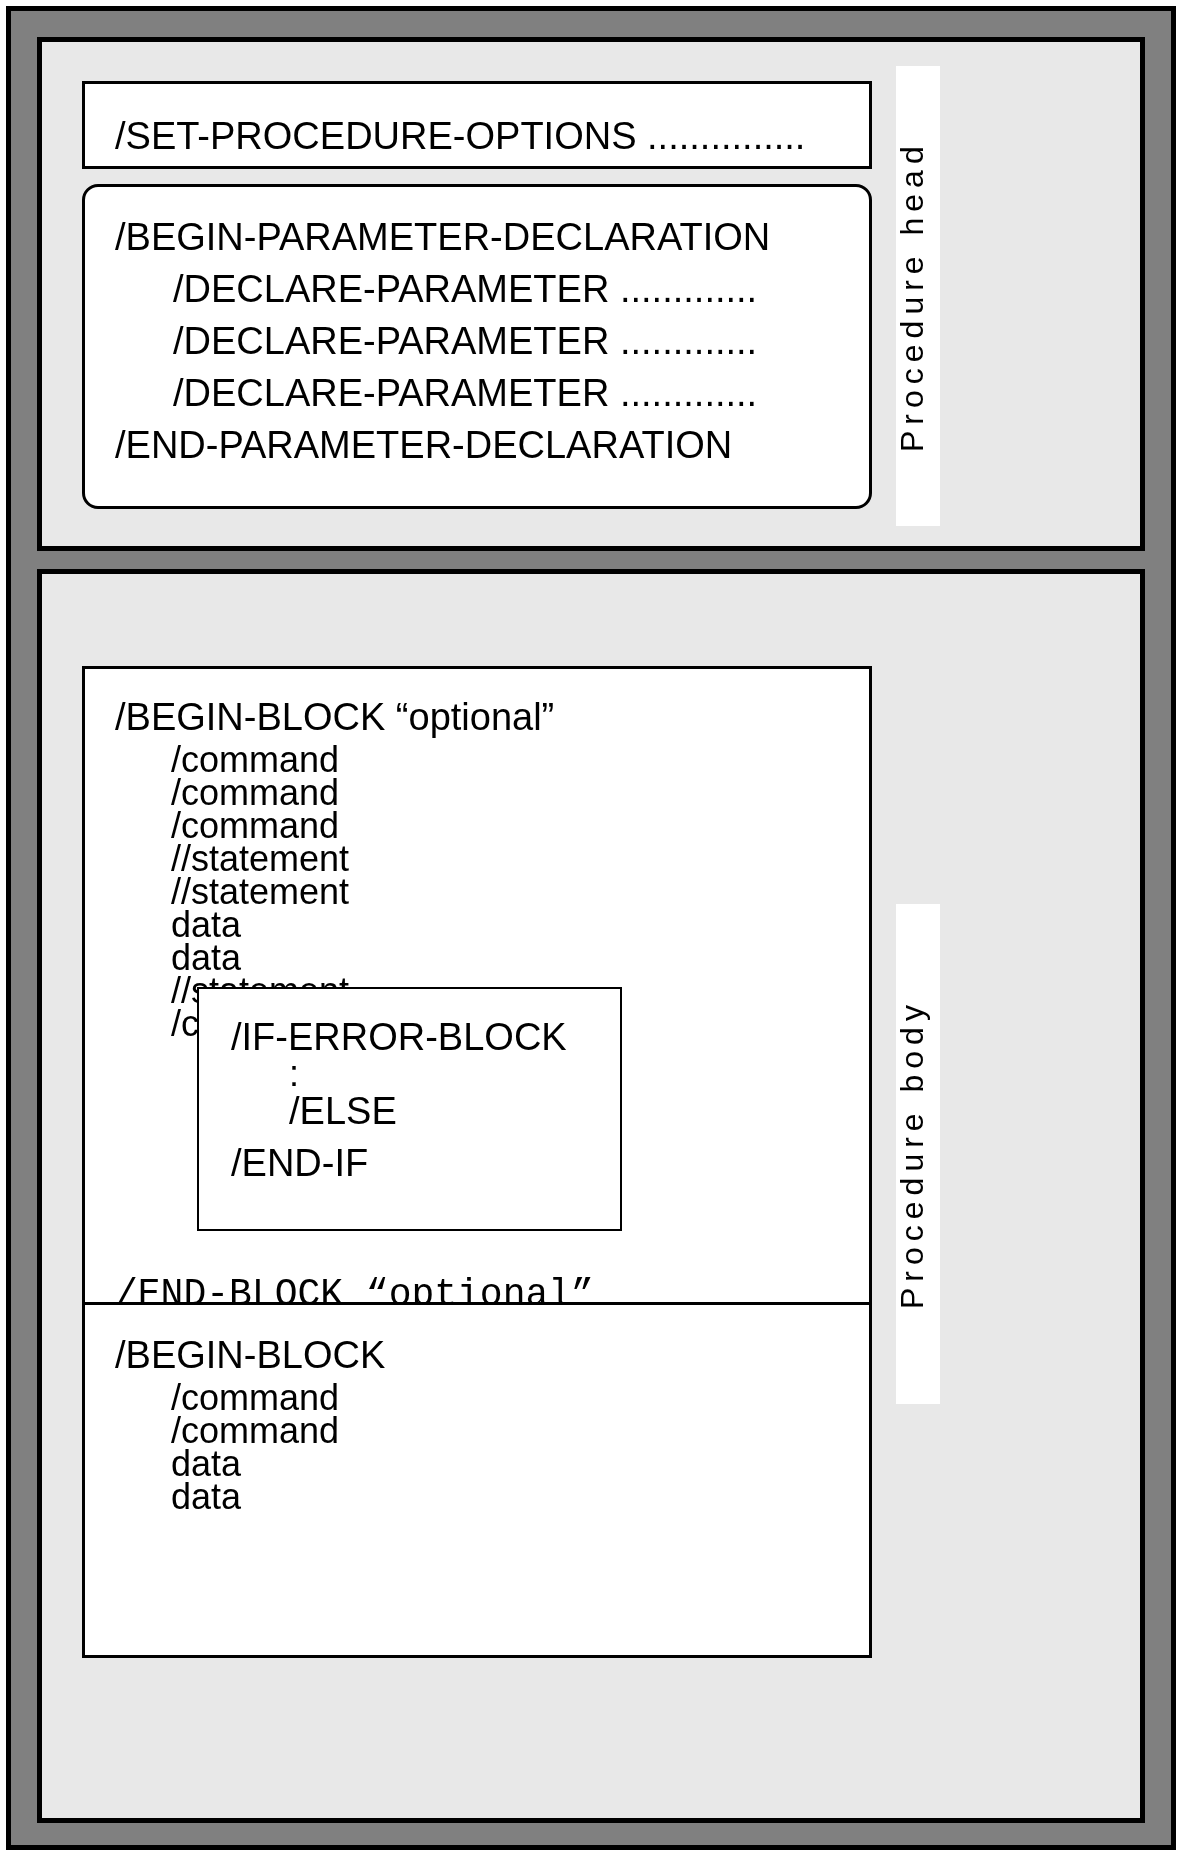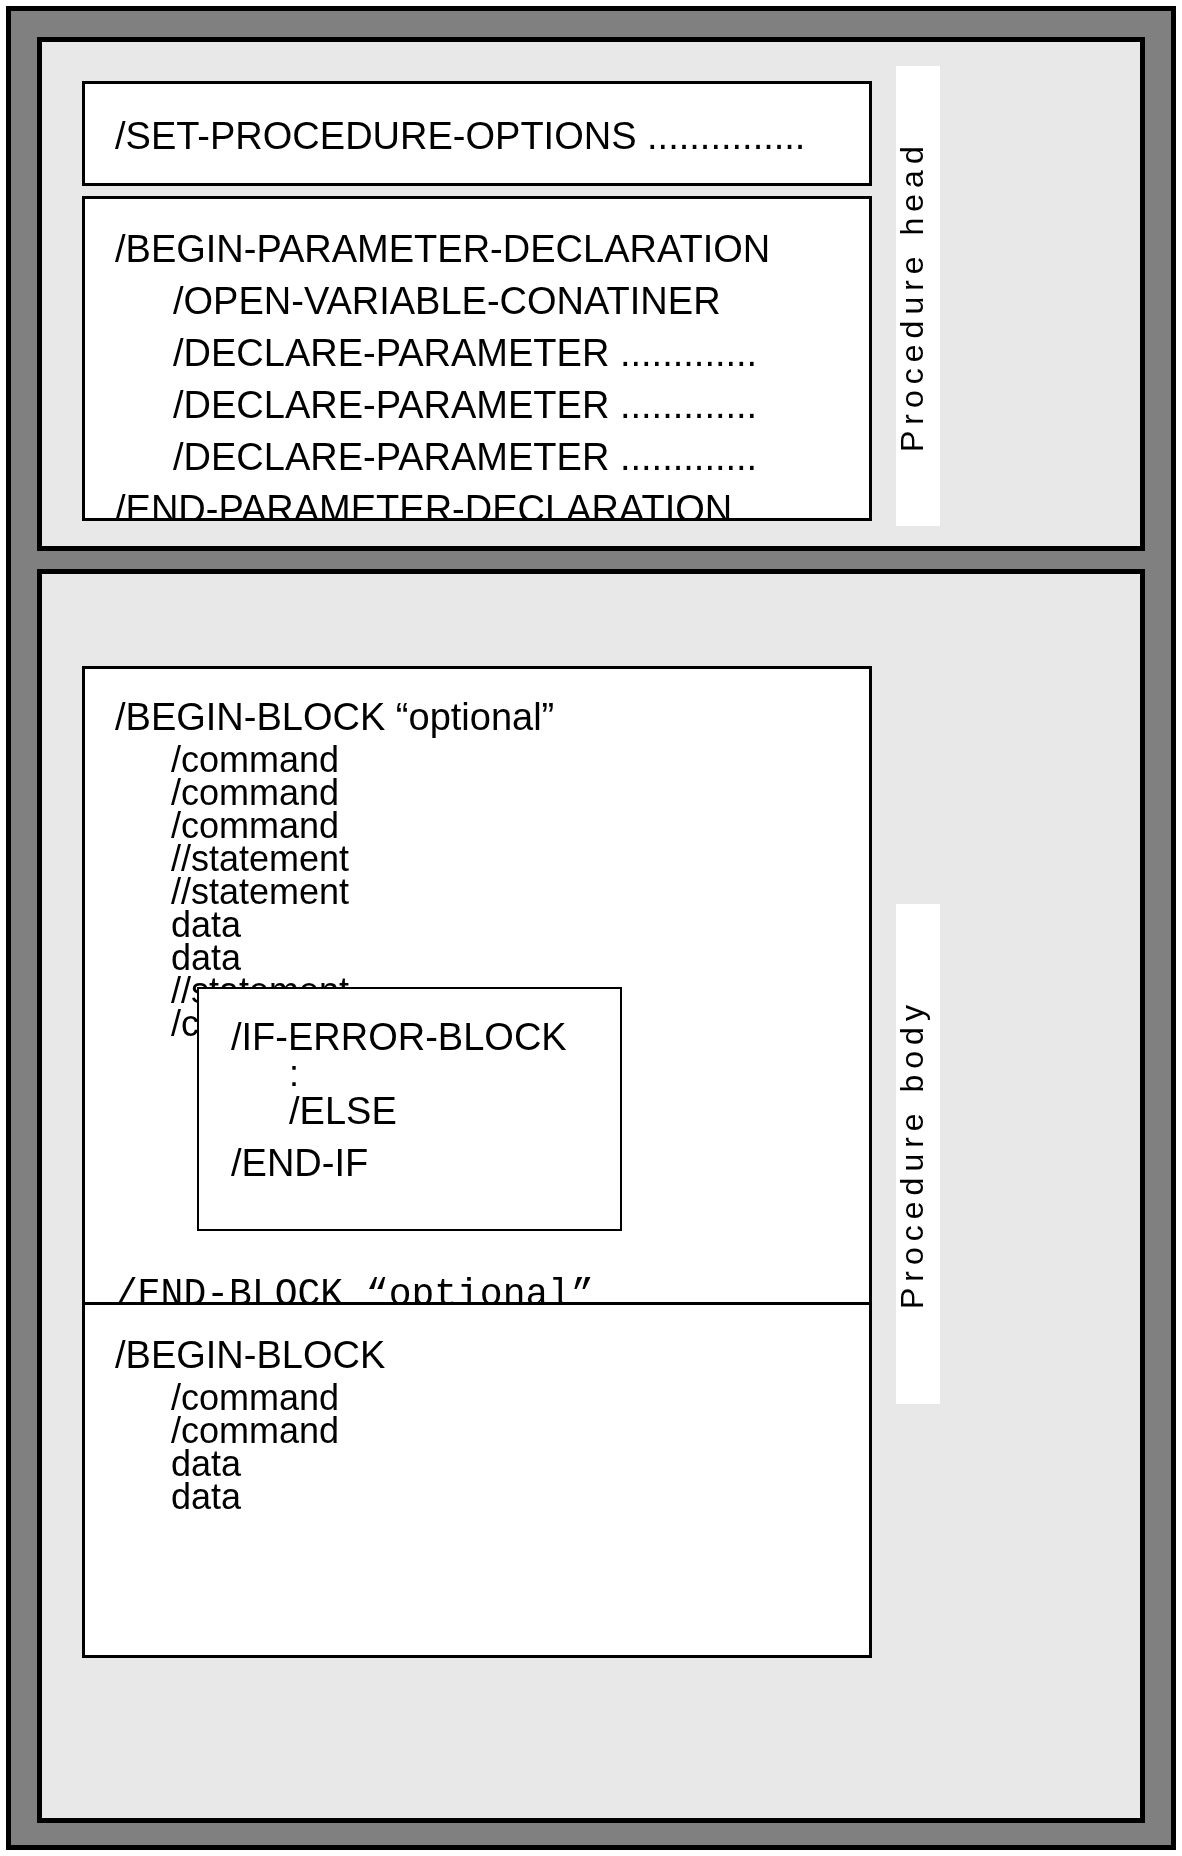--- a/index.html
+++ b/index.html
@@ -118,31 +118,32 @@
     white-space: pre;
   }
 
   
 
   
   #box-set-options {
     left: 40px;
     top: 39px;
     width: 790px;
-    height: 105px;
+    height: 88px;
     padding: 26px 16px 0 30px;
   }
 
   
   #box-param-decl {
     left: 40px;
-    top: 154px;
+    top: 142px;
     width: 790px;
     height: 325px;
     padding: 24px 0 0 30px;
+    border-radius: 16px;
   }
 
   
   #box-main-block {
     left: 40px;
     top: 44px;
     width: 790px;
     height: 690px;
     padding: 22px 0 0 30px;
     margin-top: 48px;
@@ -183,21 +184,20 @@
     <div class="section head">
 
       <div class="section-label">Procedure head</div>
 
       <div class="code-box" id="box-set-options">
         <div class="code line-lg">/SET-PROCEDURE-OPTIONS ...............</div>
       </div>
 
       <div class="code-box" id="box-param-decl">
         <div class="code line-lg">/BEGIN-PARAMETER-DECLARATION</div>
-        <div class="code line-lg indent-1">/OPEN-VARIABLE-CONATINER</div>
         <div class="code line-lg indent-1">/DECLARE-PARAMETER .............</div>
         <div class="code line-lg indent-1">/DECLARE-PARAMETER .............</div>
         <div class="code line-lg indent-1">/DECLARE-PARAMETER .............</div>
         <div class="code line-lg">/END-PARAMETER-DECLARATION</div>
       </div>
 
     </div>
 
     <div class="section body">
 

